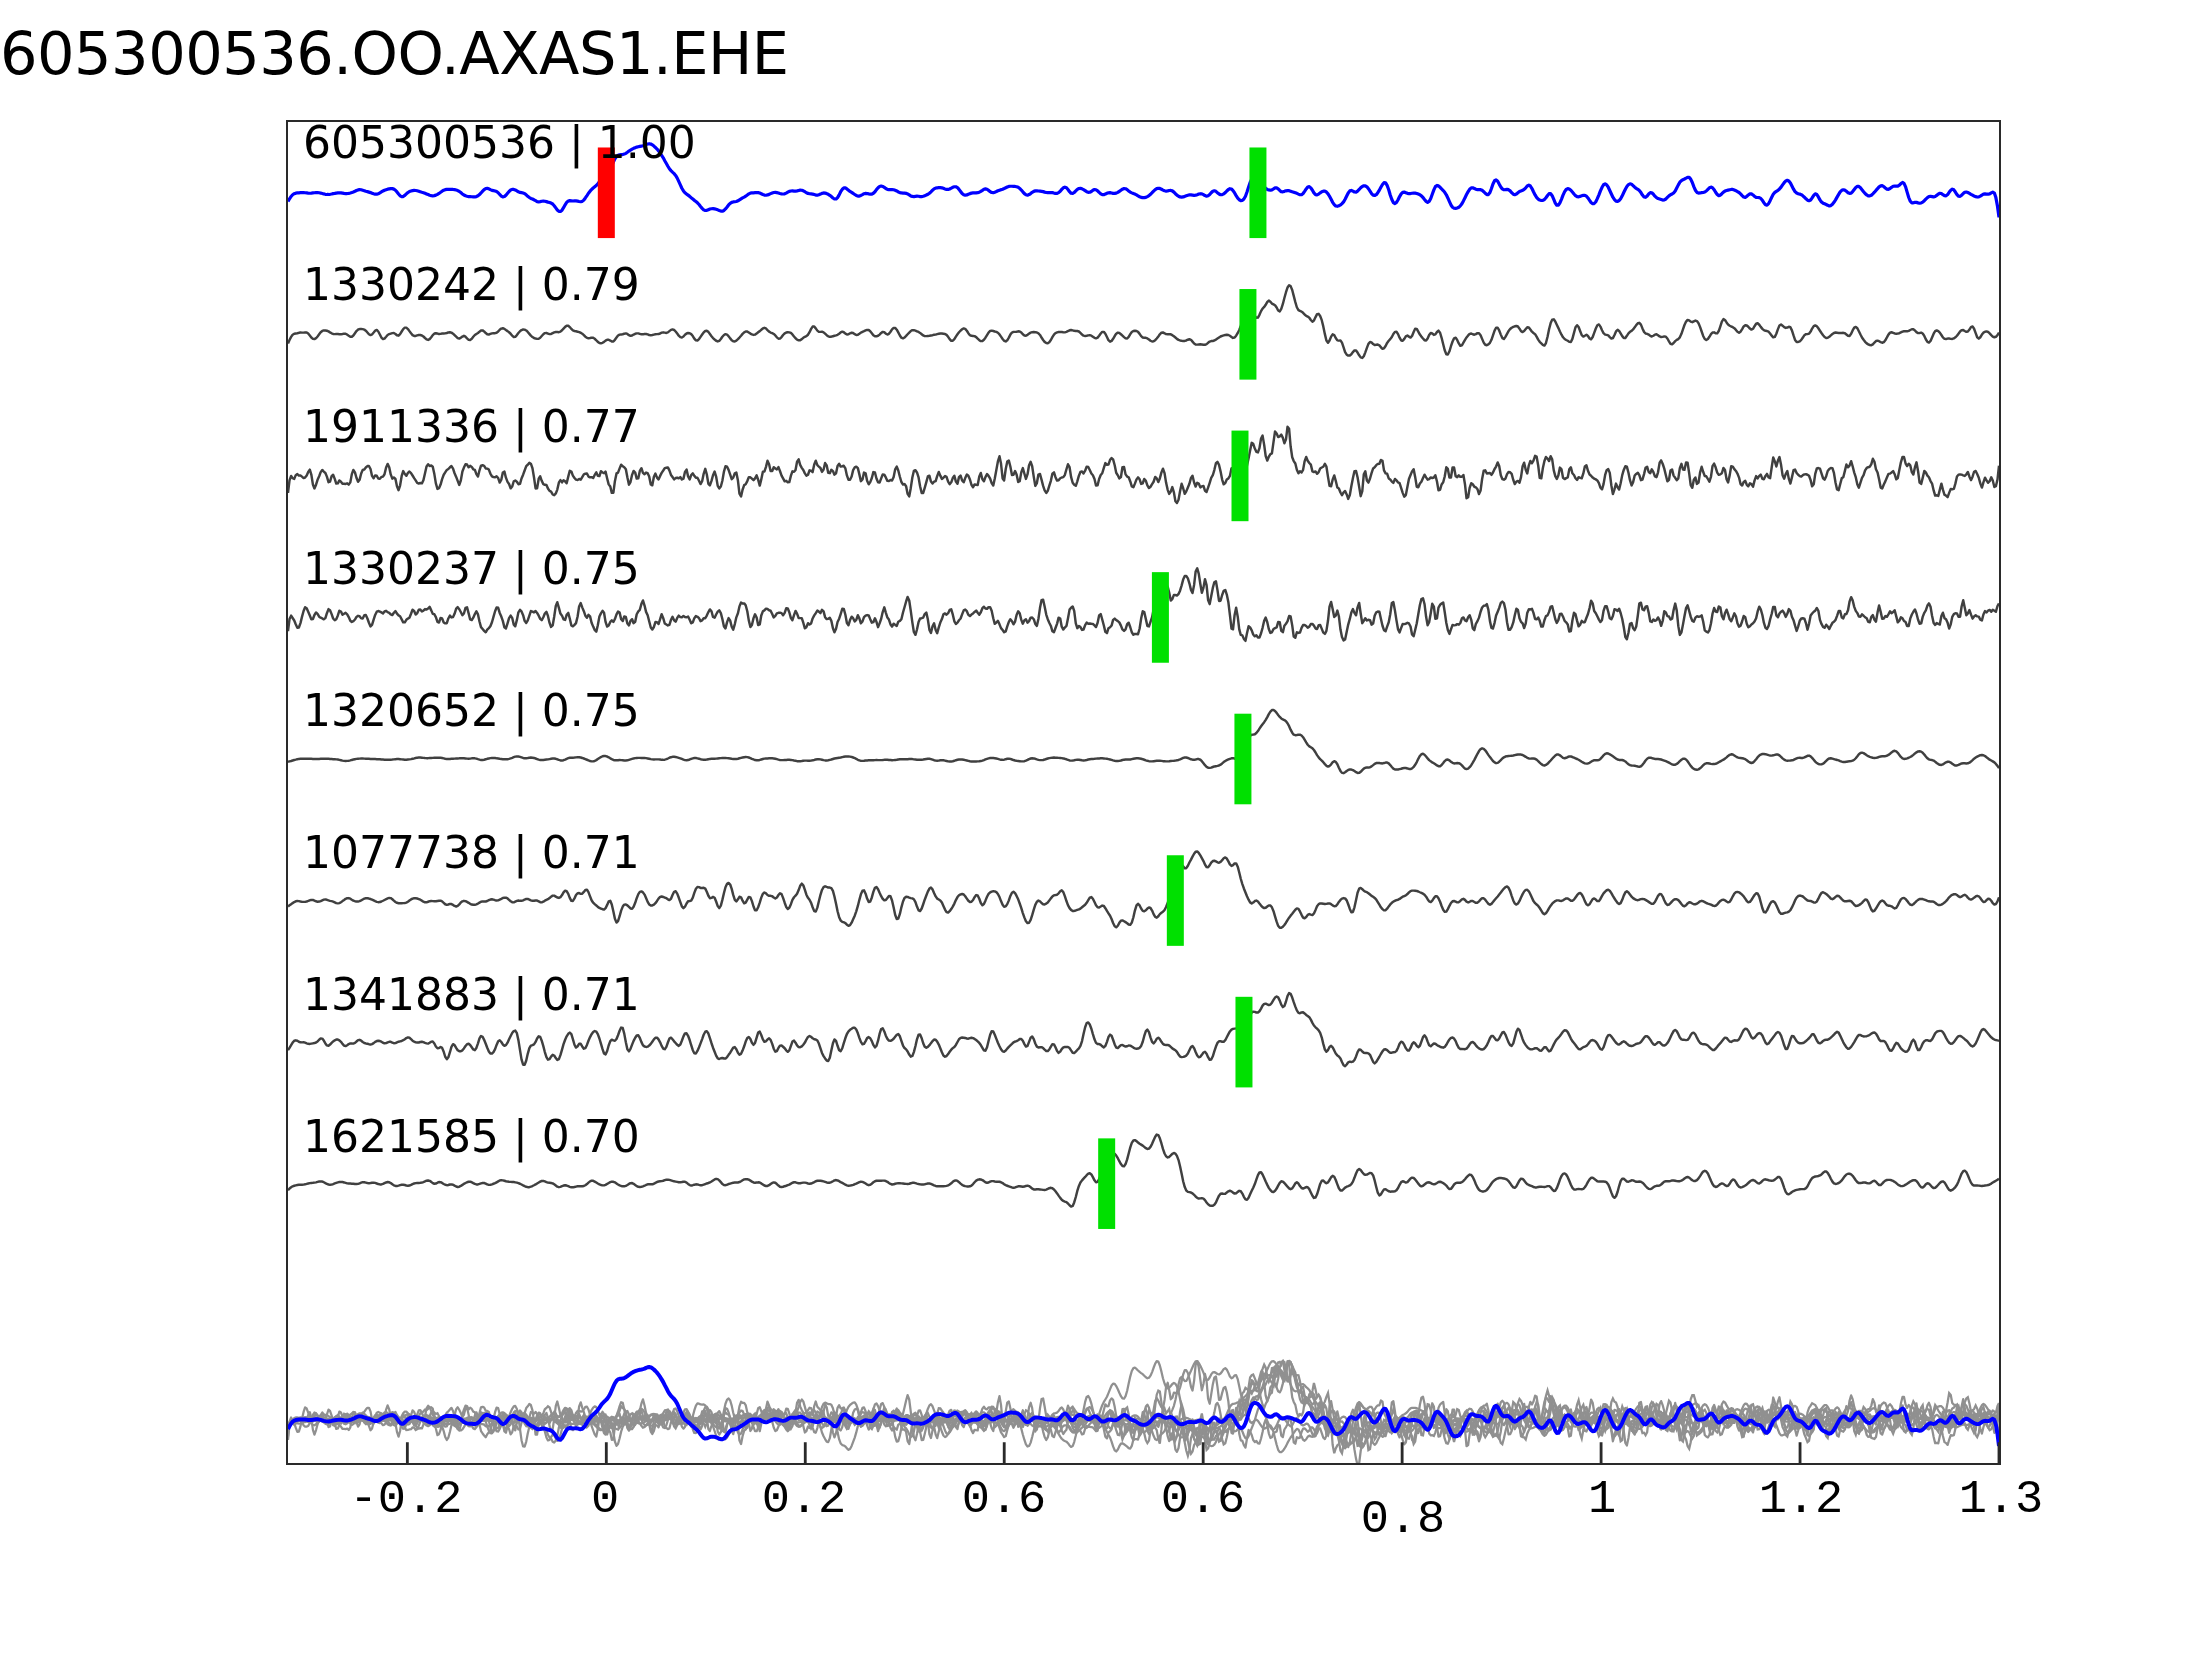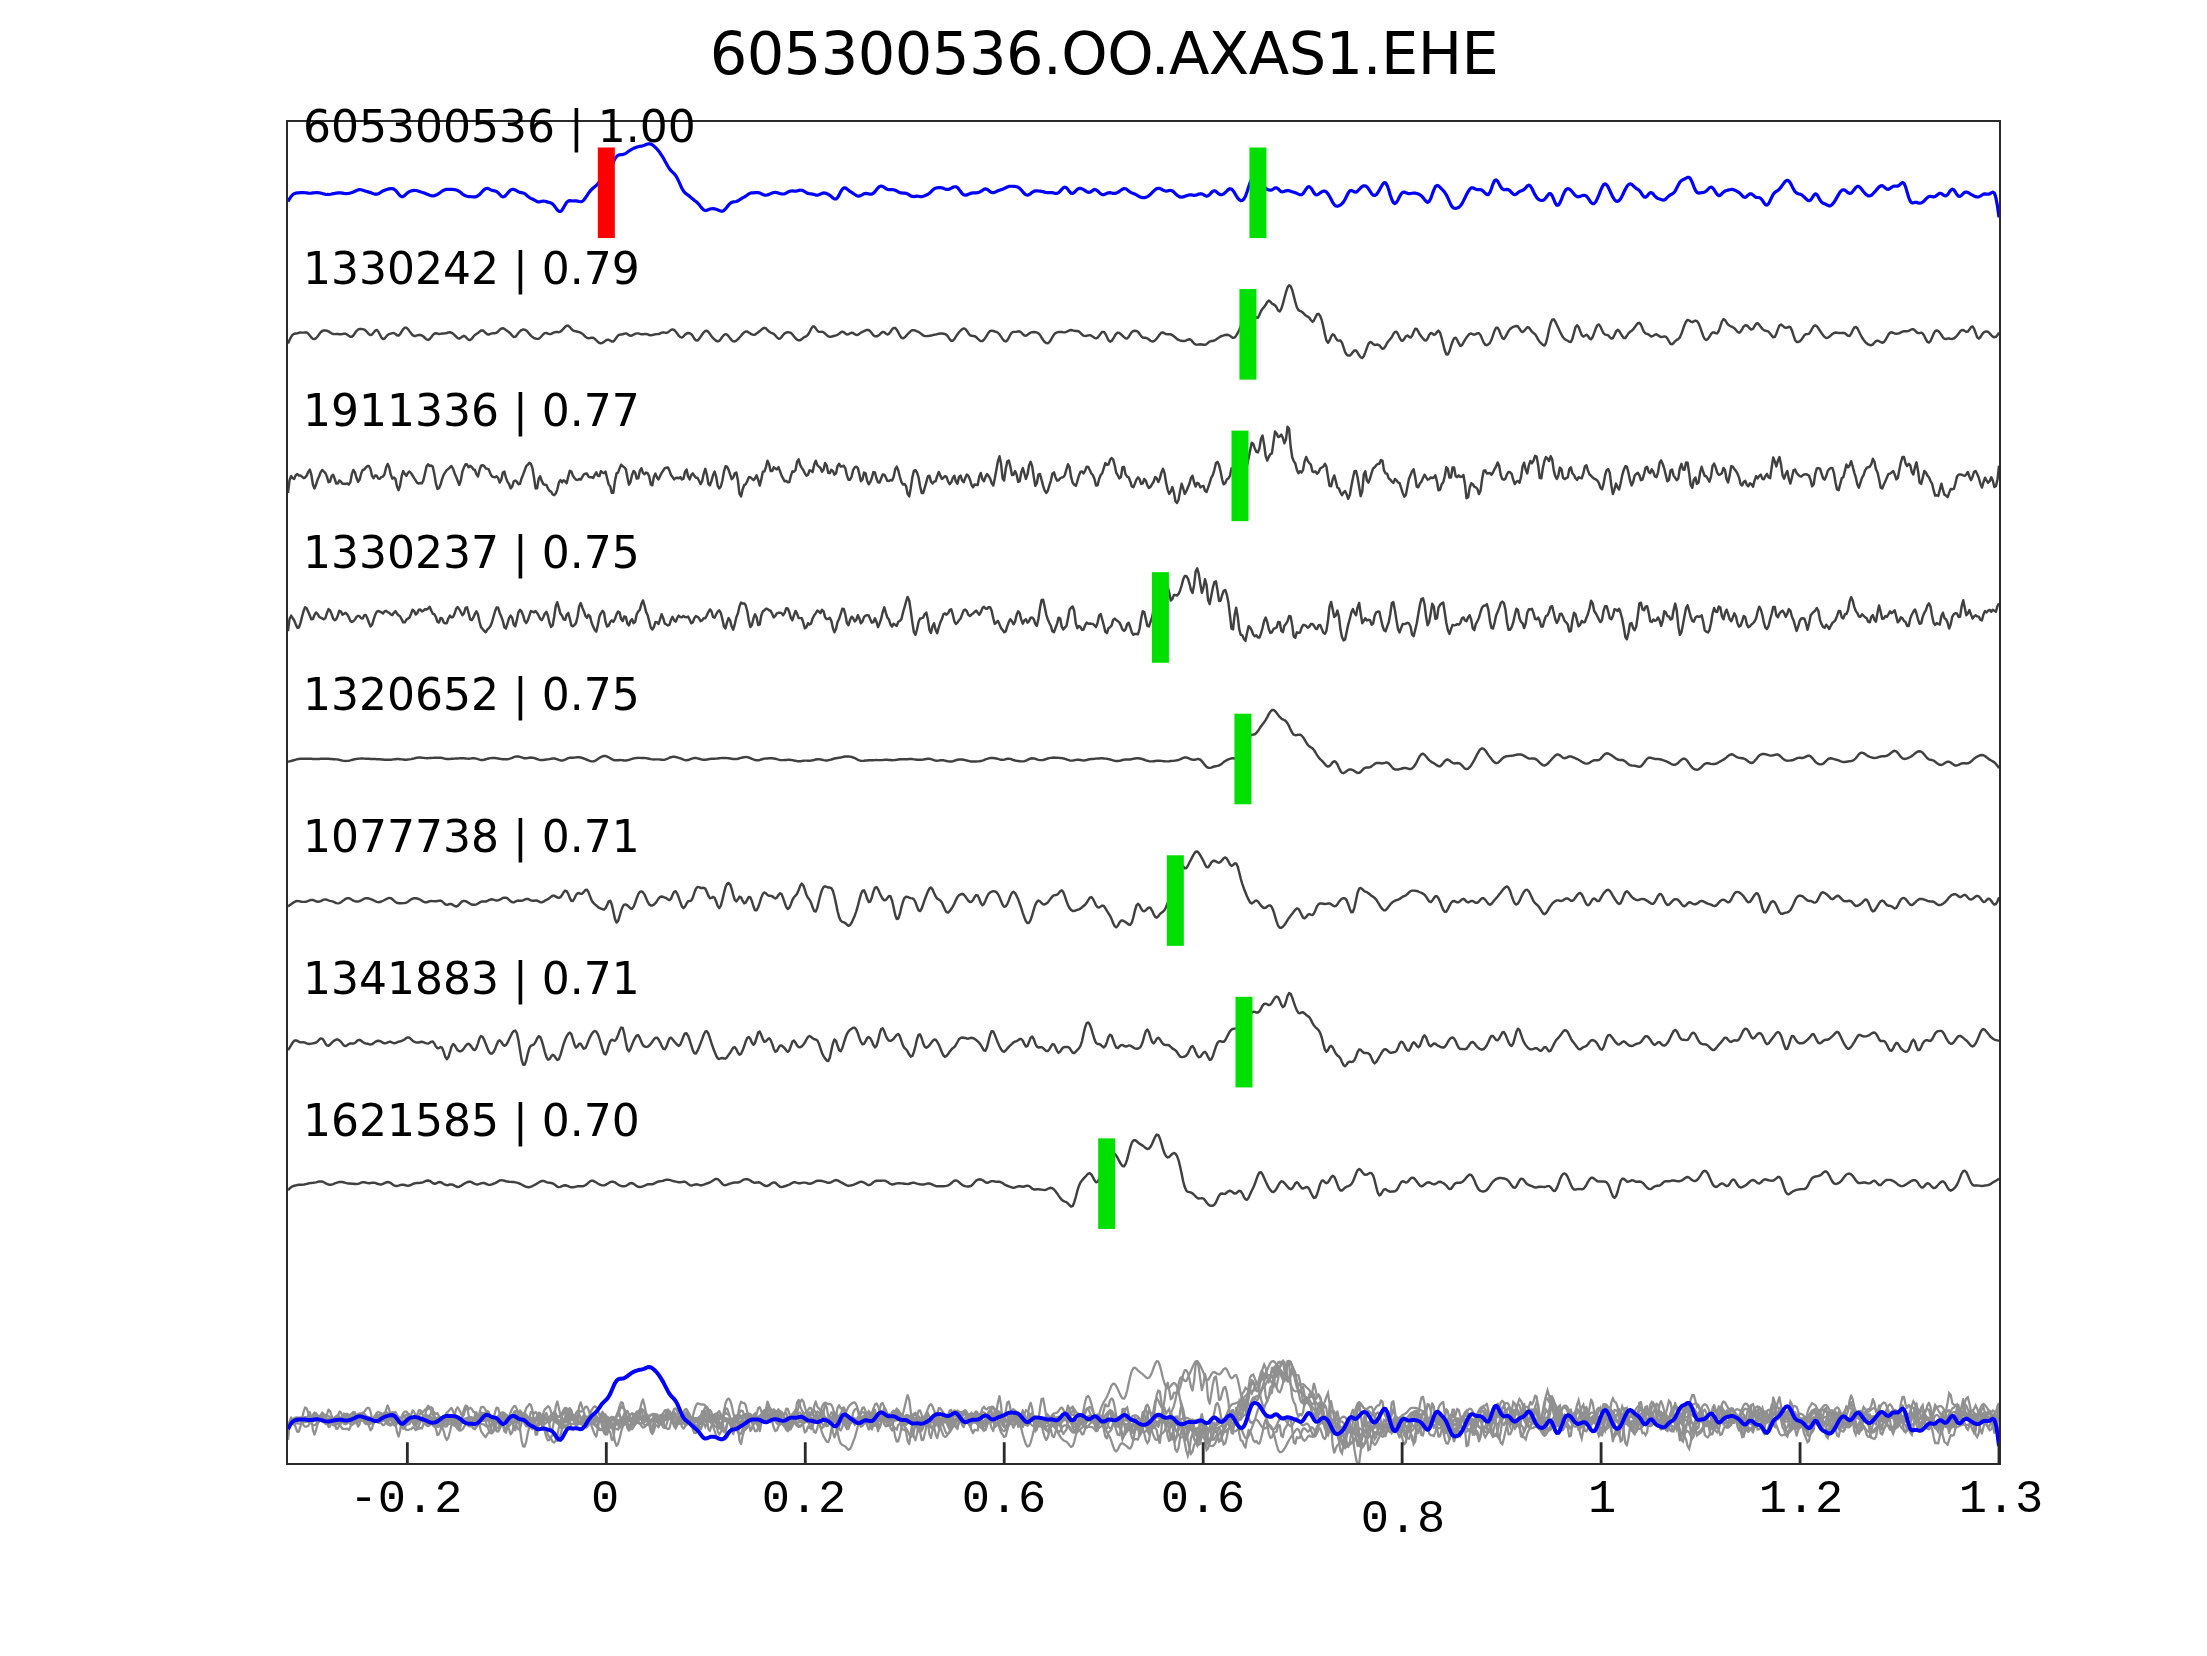--- a/index.html
+++ b/index.html
@@ -18,21 +18,21 @@
     position: absolute;
     left: 0; top: 0;
     width: 2208px;
     height: 1656px;
   }
   #chart-title {
     position: absolute;
     left: 0;
     top: 19px;
     width: 2208px;
-    text-align: center;
+    text-align: left;
     font-size: 59px;
     font-family: "DejaVu Sans", "Liberation Sans", sans-serif;
     color: #000000;
     letter-spacing: -0.5px;
     white-space: nowrap;
   }
   #plot-frame {
     position: absolute;
     left: 286px;
     top: 120px;
@@ -49,20 +49,21 @@
     height: 100%;
     display: block;
   }
   .trace-label {
     position: absolute;
     font-size: 44px;
     color: #000000;
     font-family: "DejaVu Sans", "Liberation Sans", sans-serif;
     white-space: nowrap;
     pointer-events: none;
+    margin-top: 16px;
   }
   #xaxis-labels {
     position: absolute;
     left: 286px;
     top: 1473px;
     width: 1715px;
     height: 66px;
   }
   .xtick-label {
     position: absolute;

